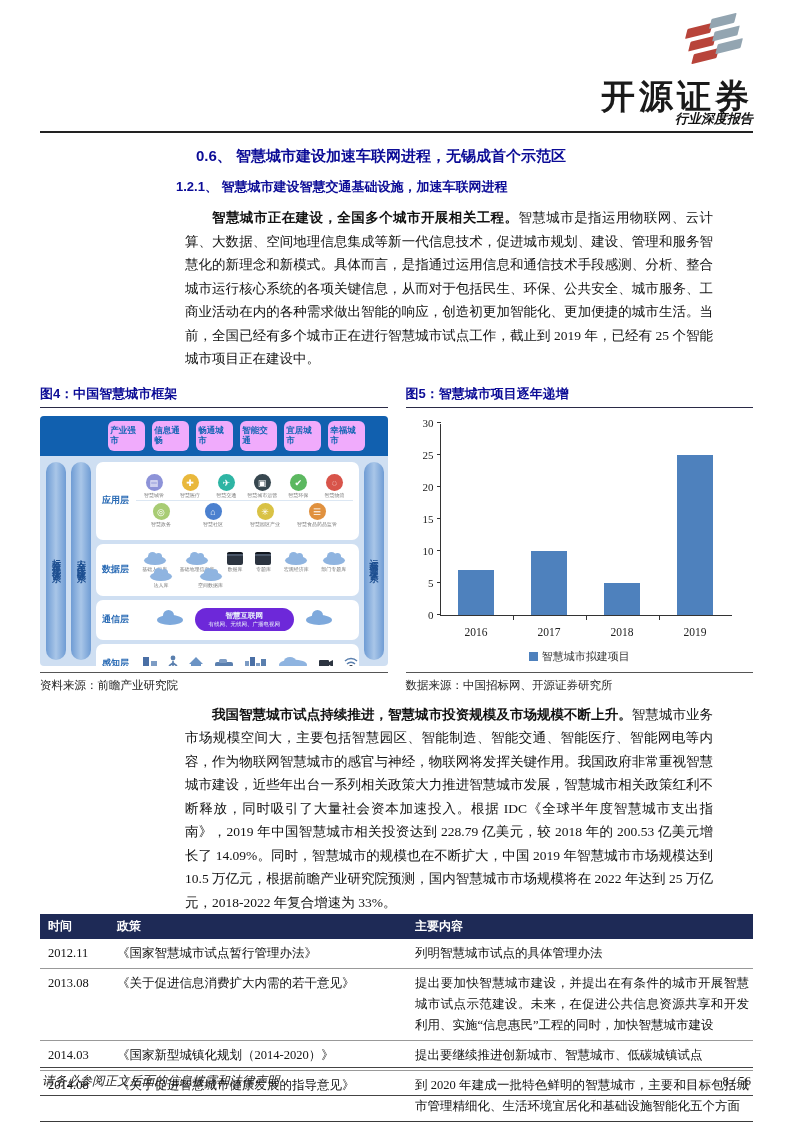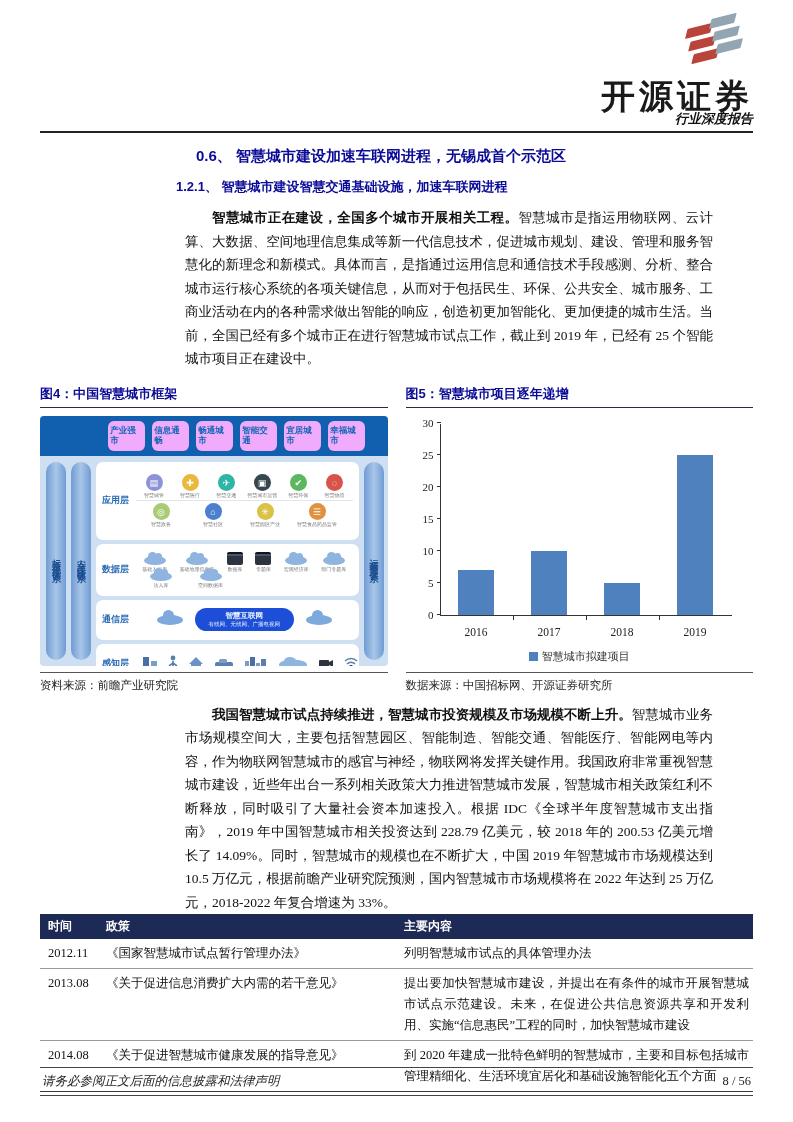--- a/index.html
+++ b/index.html
@@ -91,21 +91,21 @@
   .data-row.second { justify-content:flex-start; gap:26px; padding-left:14px; }
   .dit { display:flex; flex-direction:column; align-items:center; }
   .cloudicon { width:22px; height:9px; background:#8fb4e0; border-radius:50%; position:relative; }
   .cloudicon::before { content:""; position:absolute; left:4px; top:-4px; width:9px; height:9px;
     background:#8fb4e0; border-radius:50%; }
   .cloudicon::after { content:""; position:absolute; right:4px; top:-3px; width:7px; height:7px;
     background:#8fb4e0; border-radius:50%; }
   .dbicon { width:16px; height:13px; background:#2c3440; border-radius:2px;
     border-top:2px solid #11161e; box-shadow:inset 0 2px 0 #4a5668; }
   .comm-body { display:flex; align-items:center; justify-content:center; gap:12px; }
-  .bigcloud { background:#1d4ed8; border-radius:14px; padding:3px 14px; text-align:center;
+  .bigcloud { background:#6d28d9; border-radius:14px; padding:3px 14px; text-align:center;
     color:#eaf2fb; }
   .bigcloud .t1 { font-size:7.5px; font-weight:bold; }
   .bigcloud .t2 { font-size:5.5px; }
   .mini-cloud { width:26px; height:10px; background:#7ea9dc; border-radius:50%; position:relative; }
   .mini-cloud::before { content:""; position:absolute; left:6px; top:-5px; width:11px; height:11px;
     background:#7ea9dc; border-radius:50%; }
   .sense-body { display:flex; align-items:center; gap:10px; padding-left:6px; }
   .sense-body svg { display:block; }
   
   .chartbox { position:relative; height:252px; margin-top:6px;
@@ -126,21 +126,21 @@
     font-family:"Liberation Sans", sans-serif; font-weight:bold;
     font-size:13px; color:#0b0b96;
   }
   .tbl { margin:0 40px; border-bottom:1.5px solid #3a3a3a; }
   .thead { background:#1e2a56; color:#fff; display:flex;
     font-family:"Liberation Sans", sans-serif; font-weight:bold; font-size:12px;
     padding:4px 0; }
   .trow { display:flex; border-top:1px solid #999; padding:4px 0; font-size:12.5px; line-height:21px; }
   .trow:first-of-type { border-top:none; }
   .tc0 { width:66px; padding-left:8px; flex-shrink:0; }
-  .tc1 { width:298px; padding-right:16px; flex-shrink:0; text-align:justify; }
+  .tc1 { width:298px; padding-right:16px; flex-shrink:0; text-align:justify;margin-left:11px; }
   .tc2 { flex:1; padding-right:4px; text-align:justify; }
   
   .footer { position:absolute; left:40px; right:40px; bottom:26px;
     border-top:1.3px solid #444; border-bottom:1.3px solid #444;
     display:flex; justify-content:space-between; align-items:center;
     padding:5px 2px; font-size:12.5px; color:#222; }
   .footer .disc { font-style:italic; }
 </style>
 </head>
 <body>
@@ -405,20 +405,25 @@
           <div class="tc0">2012.11</div>
           <div class="tc1">《国家智慧城市试点暂行管理办法》</div>
           <div class="tc2">列明智慧城市试点的具体管理办法</div>
         </div>
         <div class="trow">
           <div class="tc0">2013.08</div>
           <div class="tc1">《关于促进信息消费扩大内需的若干意见》</div>
           <div class="tc2">提出要加快智慧城市建设，并提出在有条件的城市开展智慧城市试点示范建设。未来，在促进公共信息资源共享和开发利用、实施“信息惠民”工程的同时，加快智慧城市建设</div>
         </div>
         <div class="trow">
+          <div class="tc0">2014.03</div>
+          <div class="tc1">《国家新型城镇化规划（2014-2020）》</div>
+          <div class="tc2">提出要继续推进创新城市、智慧城市、低碳城镇试点</div>
+        </div>
+        <div class="trow">
           <div class="tc0">2014.08</div>
           <div class="tc1">《关于促进智慧城市健康发展的指导意见》</div>
           <div class="tc2">到 2020 年建成一批特色鲜明的智慧城市，主要和目标包括城市管理精细化、生活环境宜居化和基础设施智能化五个方面</div>
         </div>
       </div>
   </div>
 
   <div class="footer">
     <span class="disc">请务必参阅正文后面的信息披露和法律声明</span>
     <span>8 / 56</span>

